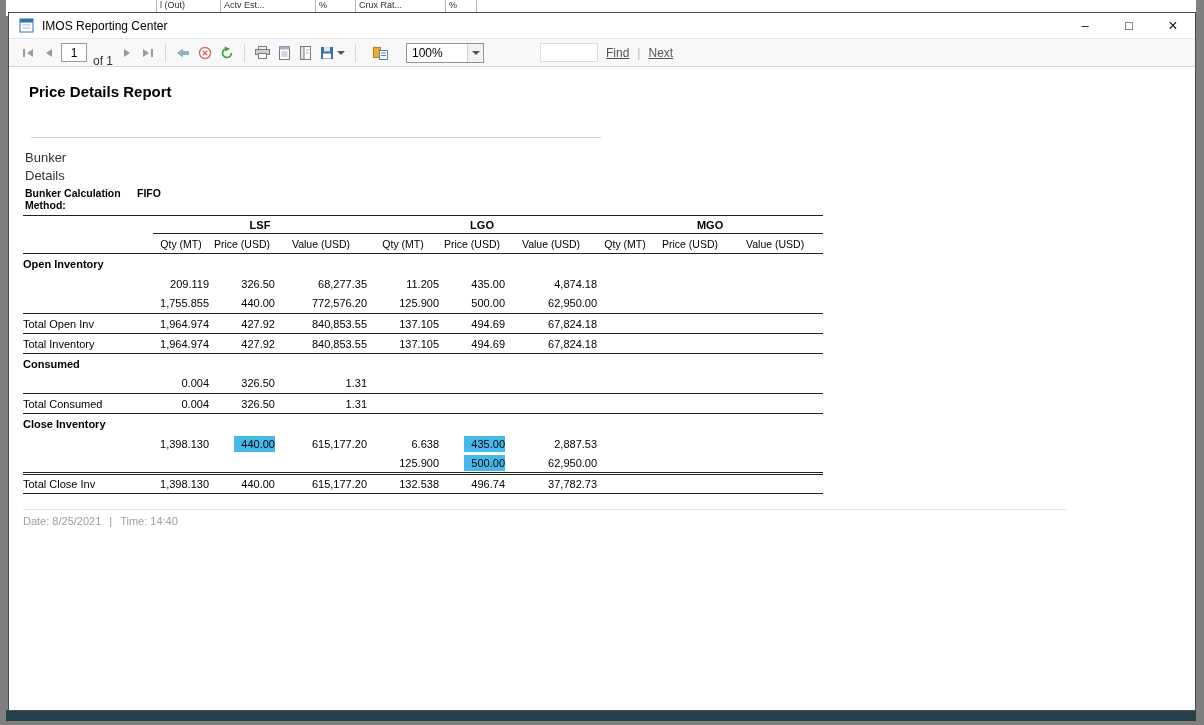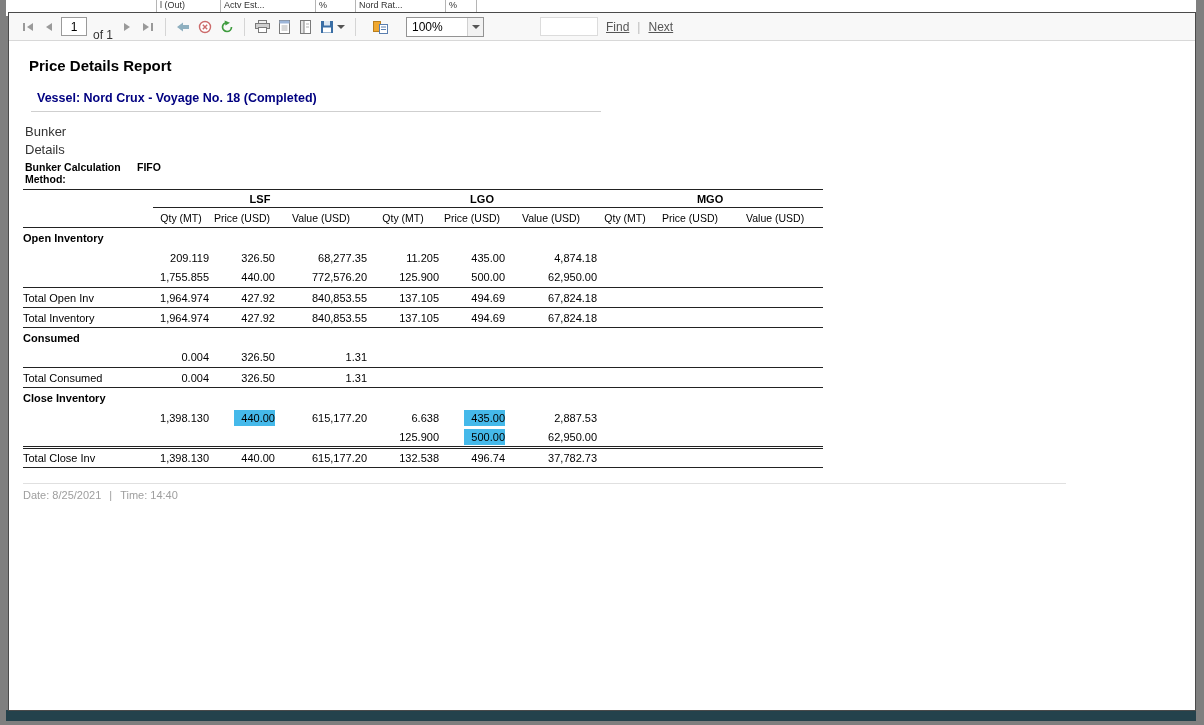--- a/index.html
+++ b/index.html
@@ -71,27 +71,41 @@
   .ico { display:inline-block; line-height:0; }
 </style>
 </head>
 <body>
 
 <div class="bg-top" id="bg-grid">
     <div class="bg-cell c0"></div>
     <div class="bg-cell c1">l (Out)</div>
     <div class="bg-cell c2">Actv Est...</div>
     <div class="bg-cell c3">%</div>
-    <div class="bg-cell c4">Nord Rat...</div>
+    <div class="bg-cell c4">Crux Rat...</div>
     <div class="bg-cell c5">%</div>
   </div>
 <div class="bg-bottom"></div>
 
 <div class="window">
 
+  <div class="titlebar">
+    <span class="ico">
+      <svg width="15" height="15" viewBox="0 0 15 15">
+          <rect x="1" y="1" width="13" height="13" fill="#ffffff" stroke="#2e75b6"></rect>
+          <rect x="1" y="1" width="13" height="3.5" fill="#2e75b6"></rect>
+          <line x1="3.5" y1="7" x2="11.5" y2="7" stroke="#9ab7d8" stroke-width="1"></line>
+          <line x1="3.5" y1="10" x2="11.5" y2="10" stroke="#9ab7d8" stroke-width="1"></line>
+        </svg>
+    </span>
+    <span class="title-text">IMOS Reporting Center</span>
+    <span class="win-btn">–</span>
+    <span class="win-btn">□</span>
+    <span class="win-btn close">×</span>
+  </div>
 
   <div class="toolbar">
     <span class="tbtn">
       <span class="ico"><svg width="14" height="12" viewBox="0 0 14 12">
             <rect x="2" y="2" width="2" height="8" fill="#9a9a9a"></rect>
             <path d="M12 2 L6 6 L12 10 Z" fill="#9a9a9a"></path>
           </svg></span>
     </span>
     <span class="tbtn">
       <span class="ico"><svg width="10" height="12" viewBox="0 0 10 12">
@@ -186,21 +200,20 @@
     </div>
 
     <input class="find-input" style="">
     <span class="find-link">Find</span>
     <span class="find-sep">|</span>
     <span class="find-link">Next</span>
   </div>
 
   <div class="report-canvas">
     <div class="rpt-title">Price Details Report</div>
-    <div class="vessel-line">Vessel: Nord Crux - Voyage No. 18 (Completed)</div>
     <div class="vessel-underline"></div>
     <div class="bunker-details">
       <div>Bunker</div>
       <div>Details</div>
     </div>
     <div class="calc-label">Bunker Calculation Method:</div>
     <div class="calc-value">FIFO</div>
 
     <table class="rpt">
       <colgroup>

